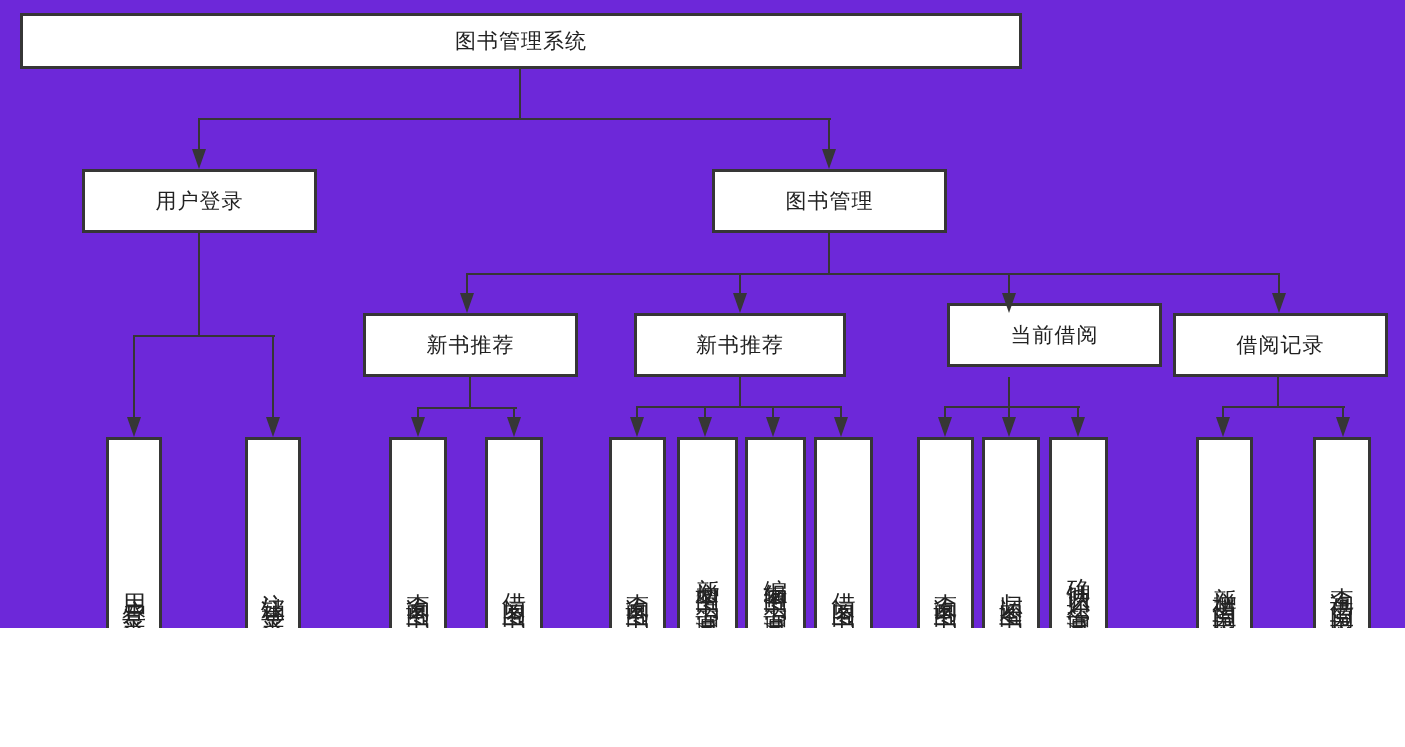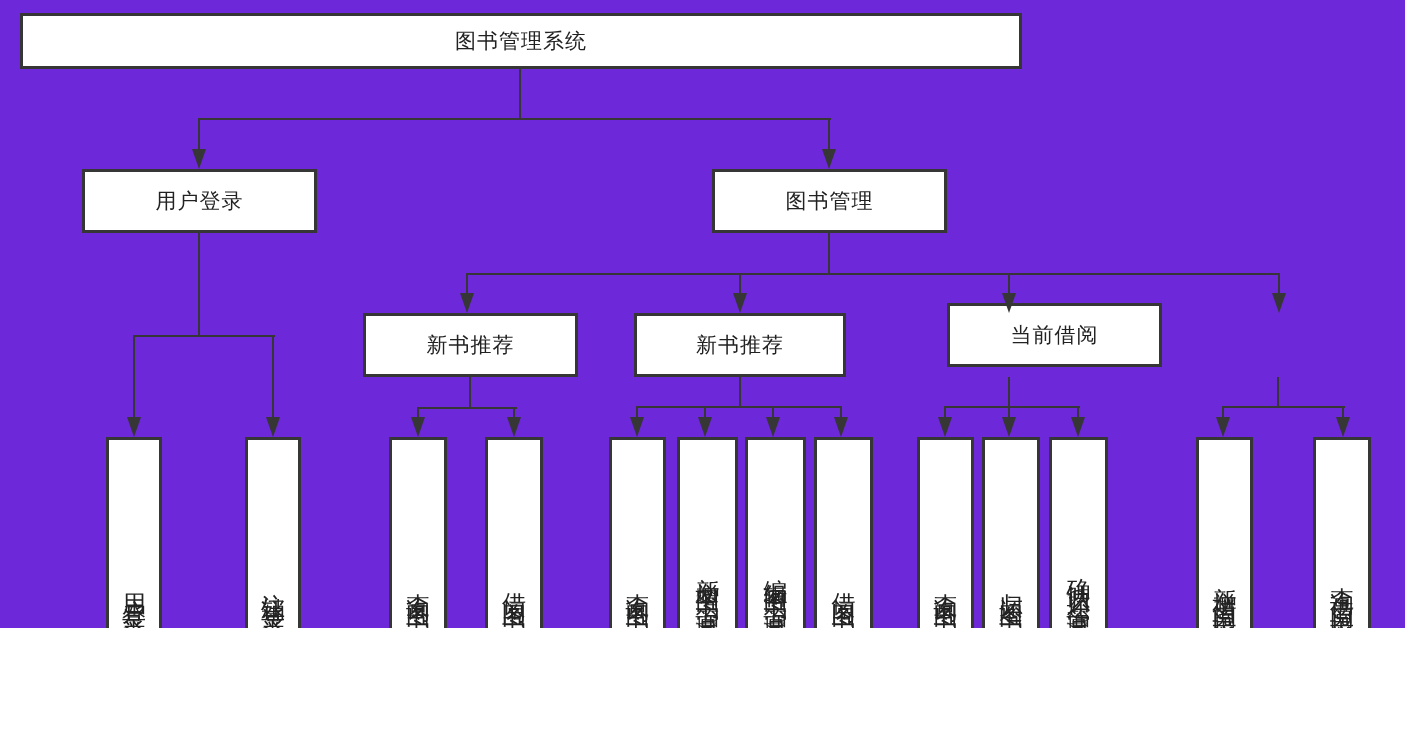--- a/index.html
+++ b/index.html
@@ -39,20 +39,21 @@
   <div class="box hbox" style="left:82px;top:169px;width:235px;height:64px;">用户登录</div>
 
   <div class="box hbox" style="left:712px;top:169px;width:235px;height:64px;">图书管理</div>
 
   <div class="box hbox" style="left:363px;top:313px;width:215px;height:64px;">新书推荐</div>
 
   <div class="box hbox" style="left:634px;top:313px;width:212px;height:64px;">新书推荐</div>
 
   <div class="box hbox" style="left:903px;top:303px;width:215px;height:64px;margin-left:44px;">当前借阅</div>
 
+  <div class="box hbox" style="left:1173px;top:313px;width:215px;height:64px;">借阅记录</div>
 
   <div class="box vbox" style="left:106px;top:437px;width:56px;height:298px;">
     <span>用户登录</span>
     </div>
 
   <div class="box vbox" style="left:245px;top:437px;width:56px;height:298px;">
     <span>注销登录</span>
     </div>
 
   <div class="box vbox" style="left:389px;top:437px;width:58px;height:298px;">

